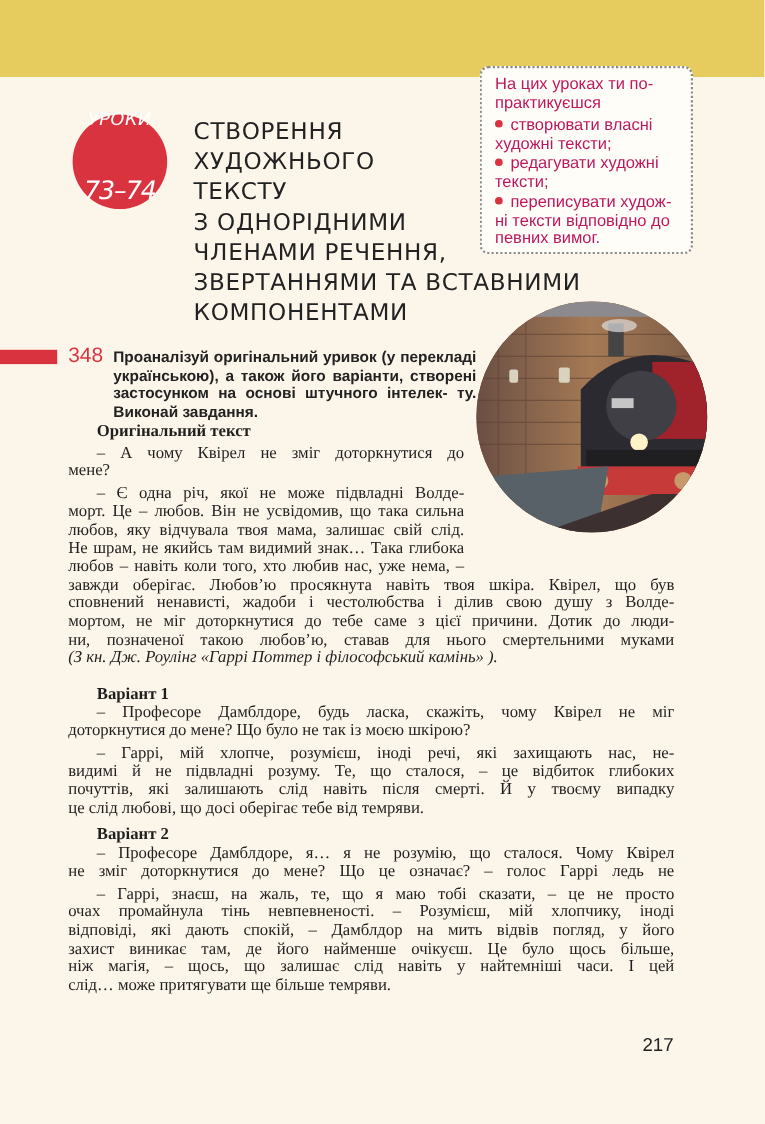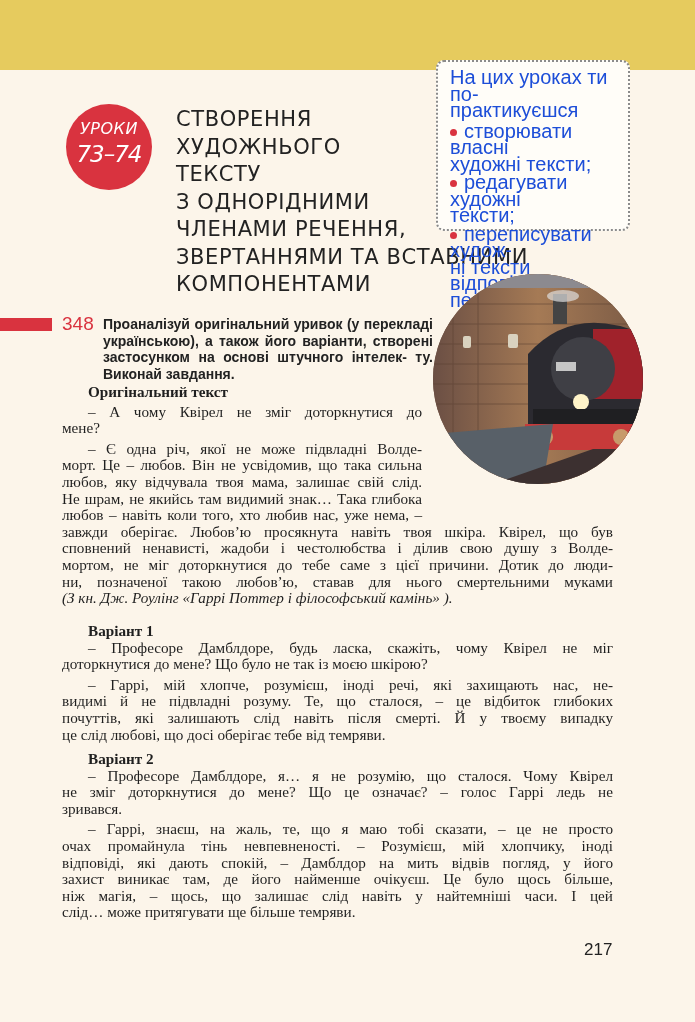--- a/index.html
+++ b/index.html
@@ -9,36 +9,36 @@
       font-family: "Liberation Serif", serif;
       color: #1f1f1f;
     }
     .top-band {
       position: absolute; left: 0; top: 0; width: 695px; height: 70px;
       background: #e6cb5e;
     }
     .badge {
       position: absolute; left: 66px; top: 104px; width: 86px; height: 86px;
       border-radius: 50%; background: #d9333f; color: #fff;
-      display: flex; flex-direction: column; align-items: center; justify-content: center;
+      display: flex; flex-direction: column; align-items: center; justify-content: space-between;
       font-family: "DejaVu Sans", sans-serif;
     }
     .badge .b1 { font-size: 16px; font-style: italic; letter-spacing: 0.5px; line-height: 18px; margin-top: -4px; }
     .badge .b2 { font-size: 23px; line-height: 32px; letter-spacing: -1px; font-style: italic; }
     .title {
       position: absolute; left: 176px; top: 106px; width: 420px;
       font-family: "DejaVu Sans", sans-serif; font-size: 21px; line-height: 27.5px;
       letter-spacing: 0.6px; color: #222;
     }
     .title div { white-space: nowrap; }
     .goals {
       position: absolute; left: 436px; top: 60px; width: 170px; height: 156px;
       background: #fffdf8; border: 2px dotted #8b8b8b; border-radius: 8px;
       padding: 7px 8px 4px 12px; box-sizing: content-box;
-      font-family: "Liberation Sans", sans-serif; font-size: 20px; line-height: 16.5px; color: #1d4ed8;
+      font-family: "Liberation Sans", sans-serif; font-size: 15px; line-height: 16.5px; color: #be185d;
     }
     .goals .intro { margin-bottom: 4px; }
     .goals .item { margin-bottom: 2px; }
     .goals .dot {
       display: inline-block; width: 7px; height: 7px; border-radius: 50%;
       background: #d9333f; margin-right: 7px; vertical-align: 2px;
     }
     .red-bar {
       position: absolute; left: 0; top: 318px; width: 52px; height: 13px; background: #d9333f;
     }
@@ -194,21 +194,20 @@
     <span class="line">почуттів, які залишають слід навіть після смерті. Й у твоєму випадку</span>
     <span class="last">це слід любові, що досі оберігає тебе від темряви.</span>
   </p>
 </div>
 
 <div class="body-text" style="top:751px;">
   <p class="head">Варіант 2</p>
   <p>
     <span class="line" style="text-indent:26px;">– Професоре Дамблдоре, я… я не розумію, що сталося. Чому Квірел</span>
     <span class="line">не зміг доторкнутися до мене? Що це означає? – голос Гаррі ледь не</span>
-    <span class="last">зривався.</span>
   </p>
   <p style="margin-top:4px;">
     <span class="line" style="text-indent:26px;">– Гаррі, знаєш, на жаль, те, що я маю тобі сказати, – це не просто</span>
     <span class="line">очах промайнула тінь невпевненості. – Розумієш, мій хлопчику, іноді</span>
     <span class="line">відповіді, які дають спокій, – Дамблдор на мить відвів погляд, у його</span>
     <span class="line">захист виникає там, де його найменше очікуєш. Це було щось більше,</span>
     <span class="line">ніж магія, – щось, що залишає слід навіть у найтемніші часи. І цей</span>
     <span class="last">слід… може притягувати ще більше темряви.</span>
   </p>
 </div>

